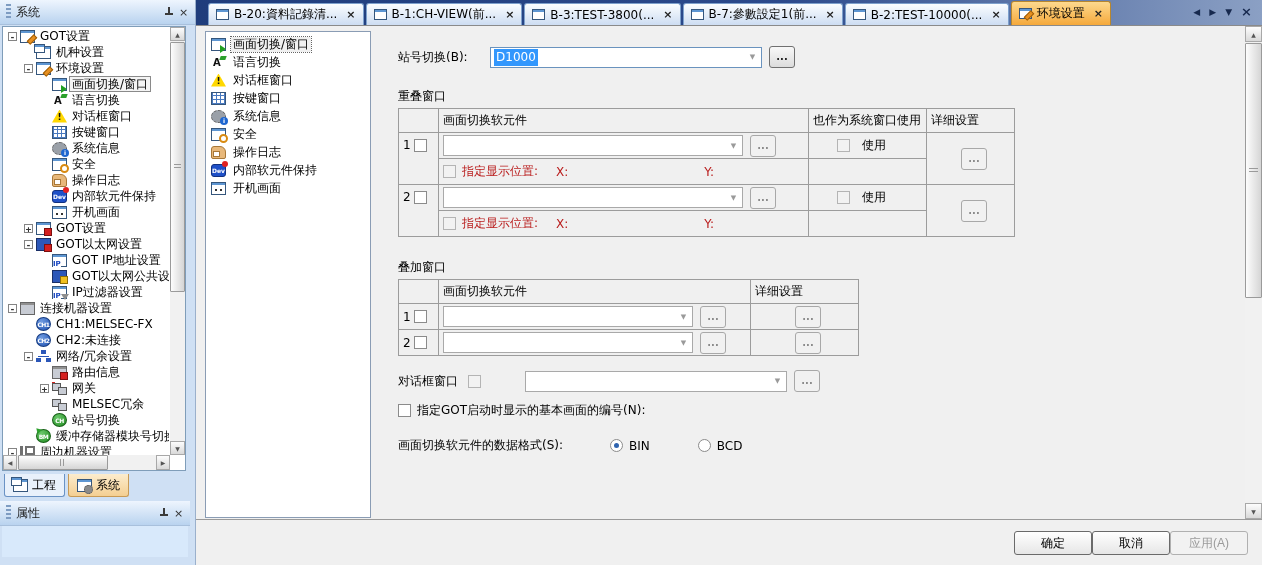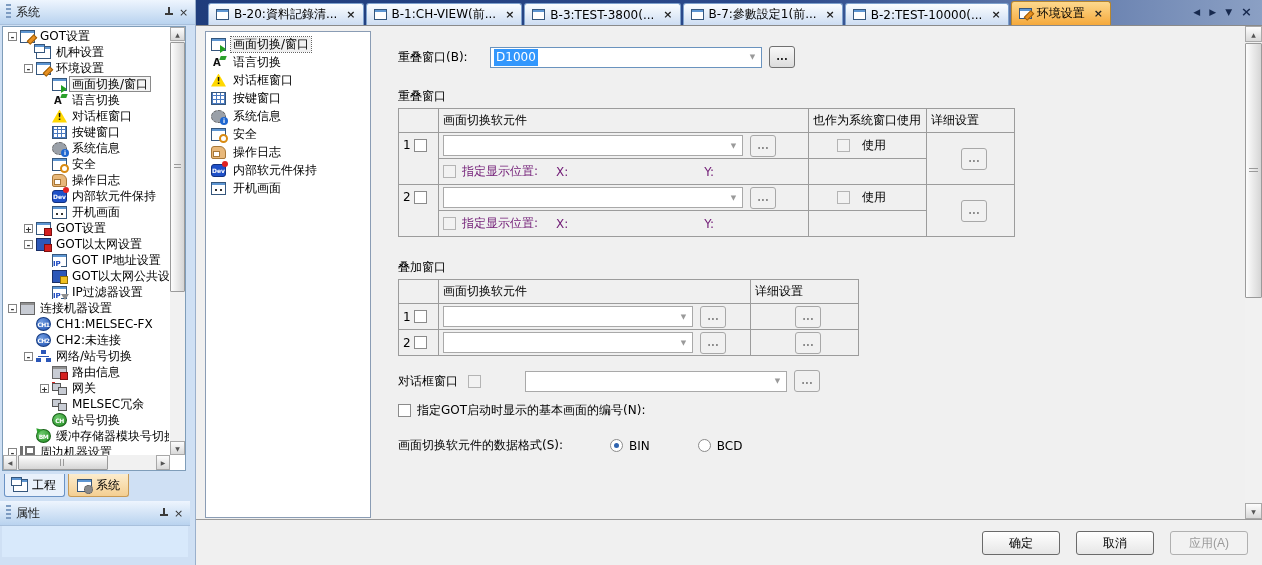--- a/index.html
+++ b/index.html
@@ -106,26 +106,26 @@
   .dots{width:26px;height:22px;margin-left:7px;border:1px solid #707070;border-radius:3px;background:linear-gradient(#f8f8f8,#dcdcdc);font:bold 10px/10px "DejaVu Sans",sans-serif;color:#222;text-align:center;padding:0}
   .dots.dis{border-color:#a8a8a8;color:#8a8a8a;background:#f1f1f1}
   .grp-lbl{margin:20px 0 0 20px;height:16px}
   table.t{border-collapse:collapse;margin:4px 0 0 20px;table-layout:fixed}
   .t th,.t td{border:1px solid #9c9c9c;font-weight:normal;text-align:left;padding:0 4px;box-sizing:border-box}
   .t th{height:24px}
   .t td{height:26px}
   .cellflex{display:flex;align-items:center}
   .chk{width:13px;height:13px;background:#fff;border:1px solid #8b8b8b;box-sizing:border-box;flex:none}
   .chk.dis{border-color:#b4b4b4;background:#f2f2f2}
-  .graytx{color:#701a75}
+  .graytx{color:#b91c1c}
   .radio{width:13px;height:13px;border:1px solid #8b8b8b;border-radius:50%;background:#fff;position:relative;box-sizing:border-box;flex:none}
   .radio.on::after{content:"";position:absolute;inset:3px;border-radius:50%;background:#2f64b0}
   .dlg-row{margin:14px 0 0 20px}
   #main-vsb{right:0;top:0;width:17px;bottom:46px}
-  #btn-row{position:absolute;left:0;right:0;bottom:0;height:46px;background:#f0f0f0;border-top:1px solid #9a9a9a;display:flex;justify-content:flex-end;align-items:flex-start;padding:11px 14px 0 0;gap:16px;box-sizing:border-box}
+  #btn-row{position:absolute;left:0;right:0;bottom:0;height:46px;background:#f0f0f0;border-top:1px solid #9a9a9a;display:flex;justify-content:flex-end;align-items:flex-start;padding:11px 14px 0 0;box-sizing:border-box}
   .btn{width:78px;height:24px;border:1px solid #6a6a6a;border-radius:3px;background:linear-gradient(#ffffff,#e6e6e6);font-size:12px;padding:0}
   .btn.dis{border-color:#b0b0b0;color:#9a9a9a;background:#f2f2f2}
 </style>
 </head>
 <body>
 
 <div id="app">
 
   <div id="left-dock">
     <div class="dock-header">
@@ -234,21 +234,21 @@
             <span class="tlabel">CH1:MELSEC-FX</span>
           </div>
           <div class="tree-row" style="padding-left: 21px;">
             <span class="exp noexp"></span>
             <span class="ic circ c-blue" data-txt="CH2"></span>
             <span class="tlabel">CH2:未连接</span>
           </div>
           <div class="tree-row" style="padding-left: 21px;">
             <span class="exp">-</span>
             <span class="ic ic-net"></span>
-            <span class="tlabel">网络/站号切换</span>
+            <span class="tlabel">网络/冗余设置</span>
           </div>
           <div class="tree-row" style="padding-left: 37px;">
             <span class="exp noexp"></span>
             <span class="ic ic-conn m-red"></span>
             <span class="tlabel">路由信息</span>
           </div>
           <div class="tree-row" style="padding-left: 37px;">
             <span class="exp">+</span>
             <span class="ic ic-gw"></span>
             <span class="tlabel">网关</span>
@@ -390,21 +390,21 @@
           </div>
           <div class="nav-item">
             <span class="ic icw m-face"></span>
             <span class="lab">开机画面</span>
           </div>
         </div>
 
       <div id="form-scroll">
 
         <div class="frow base-row">
-          <span class="lbl">重叠窗口(B):</span>
+          <span class="lbl">站号切换(B):</span>
           <div class="combo focus" style="width:272px">
             <span class="val">D1000</span>
             <span class="arr">▼</span>
           </div>
           <button class="dots">...</button>
         </div>
 
         <div class="grp-lbl">重叠窗口</div>
 
         <table class="t">

